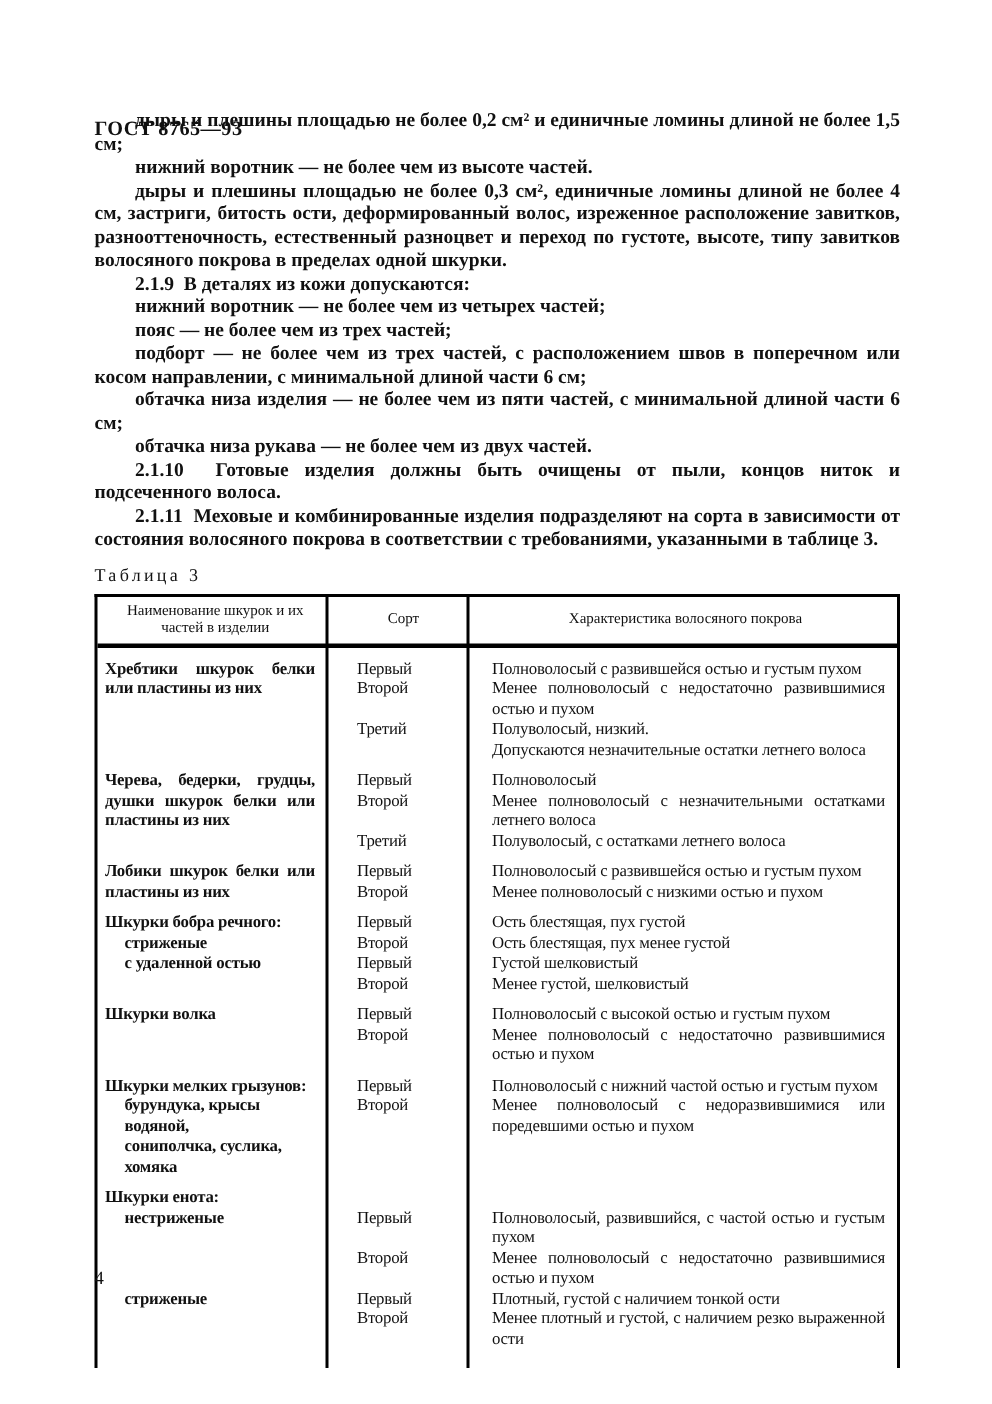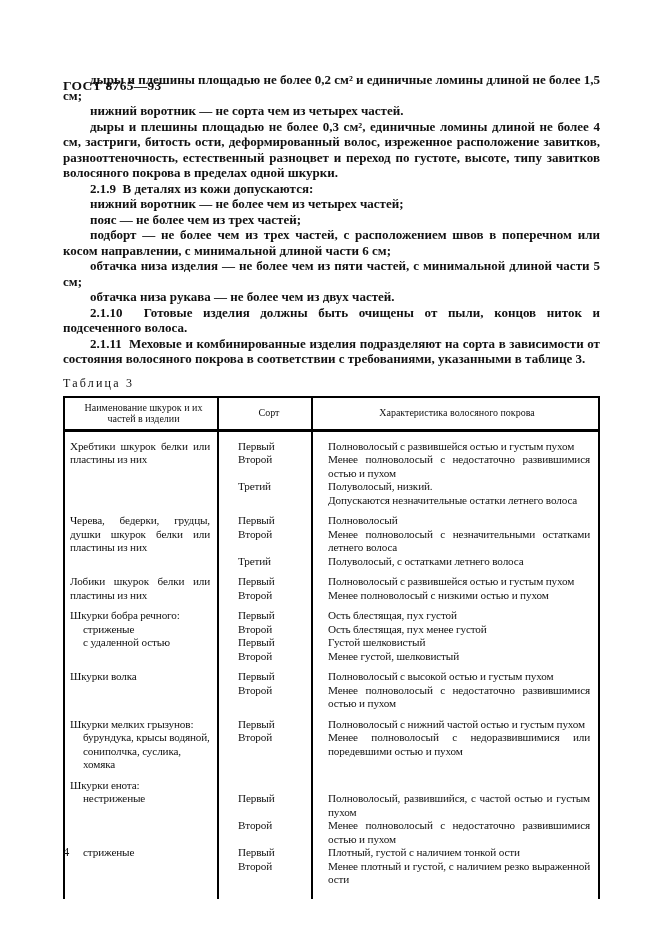--- a/index.html
+++ b/index.html
@@ -37,21 +37,21 @@
     box-sizing:border-box;display:flex;align-items:center;justify-content:center;
     text-align:center;font-size:10px;line-height:11.5px;letter-spacing:0;
     padding:4px 10px;min-height:30px;
   }
   .hcell.c1{width:157px;}
   .hcell.c2{width:94px;}
   .hcell.c3{flex:1;}
   .tbody{padding:8px 0 12px 0;}
   .trow{display:flex;}
   .trow.gap{padding-bottom:7px;}
-  .cell-name{width:153px;box-sizing:border-box;padding:0 8px 0 5px;flex-shrink:0;}
+  .cell-name{width:153px;box-sizing:border-box;padding:0 8px 0 5px;flex-shrink:0;font-weight:bold;}
   .cell-rest{flex:1;min-width:0;}
   .nline{text-align:justify;}
   .nline.indent{padding-left:13px;text-align:left;}
   .entry{display:flex;}
   .entry .sort{width:94px;box-sizing:border-box;flex-shrink:0;padding-left:20px;}
   .entry .desc{flex:1;min-width:0;padding:0 8px 0 16px;text-align:justify;font-family:Liberation Serif, serif;}
   .page-number{
     position:absolute;left:63px;top:845px;font-size:12.5px;
   }
 </style>
@@ -59,27 +59,27 @@
 <body>
 
 <div class="page">
 
   <div class="doc-header">ГОСТ 8765—93</div>
 
   <div class="content">
 
     <div class="body-text" id="paragraphs">
         <p>дыры и плешины площадью не более 0,2 см² и единичные ломины длиной не более 1,5 см;</p>
-        <p>нижний воротник — не сорта чем из четырех частей.</p>
+        <p>нижний воротник — не более чем из высоте частей.</p>
         <p>дыры и плешины площадью не более 0,3 см², единичные ломины длиной не более 4 см, застриги, битость ости, деформированный волос, изреженное расположение завитков, разнооттеночность, естественный разноцвет и переход по густоте, высоте, типу завитков волосяного покрова в пределах одной шкурки.</p>
         <p>2.1.9&nbsp; В деталях из кожи допускаются:</p>
         <p>нижний воротник — не более чем из четырех частей;</p>
         <p>пояс — не более чем из трех частей;</p>
         <p>подборт — не более чем из трех частей, с расположением швов в поперечном или косом направлении, с минимальной длиной части 6 см;</p>
-        <p>обтачка низа изделия — не более чем из пяти частей, с минимальной длиной части 5 см;</p>
+        <p>обтачка низа изделия — не более чем из пяти частей, с минимальной длиной части 6 см;</p>
         <p>обтачка низа рукава — не более чем из двух частей.</p>
         <p>2.1.10&nbsp; Готовые изделия должны быть очищены от пыли, концов ниток и подсеченного волоса.</p>
         <p>2.1.11&nbsp; Меховые и комбинированные изделия подразделяют на сорта в зависимости от состояния волосяного покрова в соответствии с требованиями, указанными в таблице 3.</p>
       </div>
 
     <div class="table-label">Таблица 3</div>
 
     <div class="tablewrap">
       <div class="vline v1"></div>
       <div class="vline v2"></div>

